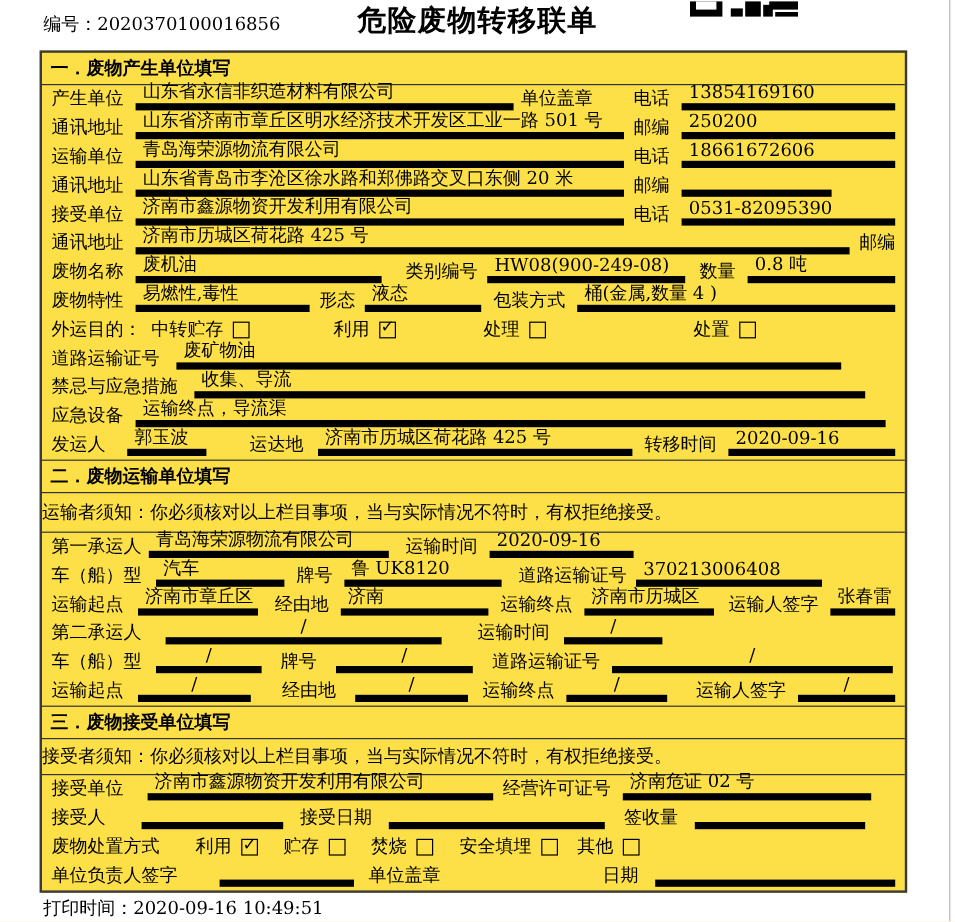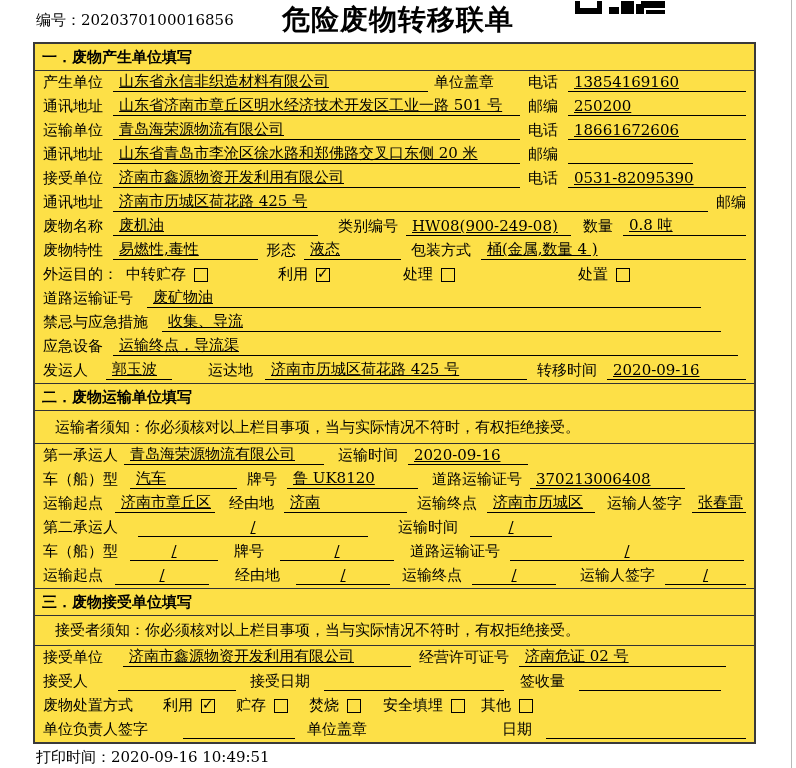--- a/index.html
+++ b/index.html
@@ -3,35 +3,35 @@
 <meta charset="utf-8">
 <style>
   html,body{margin:0;padding:0;background:#fff;}
   .page{position:relative;width:796px;height:768px;background:#ffffff;overflow:hidden;
         font-family:"DejaVu Serif","Liberation Serif",serif;font-size:15px;color:#000;}
   .page-edge{position:absolute;top:0;bottom:0;right:4px;width:1px;background:#b9b9b9;}
   
   .serial{position:absolute;left:36px;top:11px;white-space:nowrap;}
   .doc-title{position:absolute;left:0;top:1px;width:100%;text-align:center;
              font-family:"DejaVu Sans","Liberation Sans",sans-serif;font-weight:bold;
-             font-size:28px;letter-spacing:1px;}
+             font-size:24px;letter-spacing:1px;}
   .qr-frag{position:absolute;left:575px;top:0;width:90px;height:13px;}
   
   .box{position:absolute;left:33px;top:42px;width:723px;height:702px;box-sizing:border-box;
        border:2px solid #3a3a3a;background:#fde047;}
   .sec{box-sizing:border-box;}
   .sec + .sec{border-top:1px solid #333;}
   .sec-h{height:26px;line-height:26px;padding-left:7px;border-bottom:1px solid #333;
          font-family:"DejaVu Sans","Liberation Sans",sans-serif;font-weight:bold;font-size:15px;}
-  .notice{height:32px;display:flex;align-items:center;padding-left:20px;border-bottom:1px solid #333;}
+  .notice{height:32px;display:flex;align-items:center;padding-left:0;border-bottom:1px solid #333;}
   .notice.short{height:29px;}
   .row{display:flex;align-items:flex-end;height:24px;padding:0 8px 3px 8px;box-sizing:border-box;}
   .lbl{white-space:nowrap;flex:none;}
-  .fv{border-bottom:1px solid #000000;padding:0 5px 0 6px;white-space:nowrap;overflow:hidden;
-      box-sizing:border-box;min-height:19px;flex:none;text-decoration:underline;}
+  .fv{border-bottom:6px solid #000000;padding:0 5px 0 6px;white-space:nowrap;overflow:hidden;
+      box-sizing:border-box;min-height:19px;flex:none;}
   .fv.grow{flex:1 1 auto;}
   .fv.slash{text-align:center;padding:0;}
   .opt{display:flex;align-items:center;flex:none;}
   .cb{display:inline-block;width:14px;height:14px;border:1.5px solid #000;box-sizing:border-box;
       margin-left:8px;position:relative;flex:none;}
   .cb.checked::after{content:"\2713";position:absolute;left:0px;top:-4px;font-size:14px;
       font-weight:bold;font-family:"DejaVu Sans","Liberation Sans",sans-serif;}
   .footer{position:absolute;left:36px;top:748px;white-space:nowrap;}
   .ml6{margin-left:6px}.ml8{margin-left:8px}.ml10{margin-left:10px}.ml12{margin-left:12px}
   .ml14{margin-left:14px}.ml16{margin-left:16px}.ml18{margin-left:18px}.ml20{margin-left:20px}

